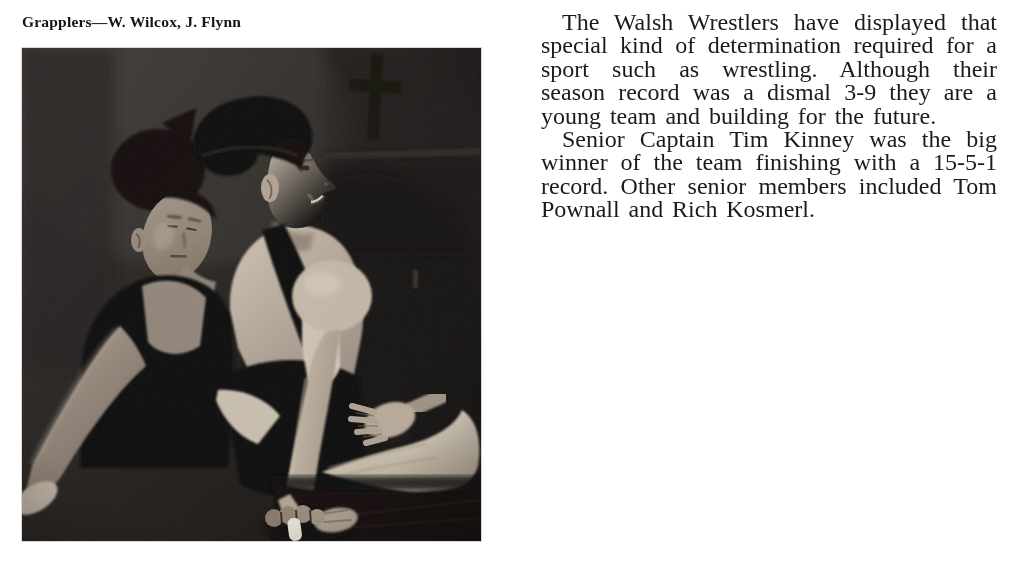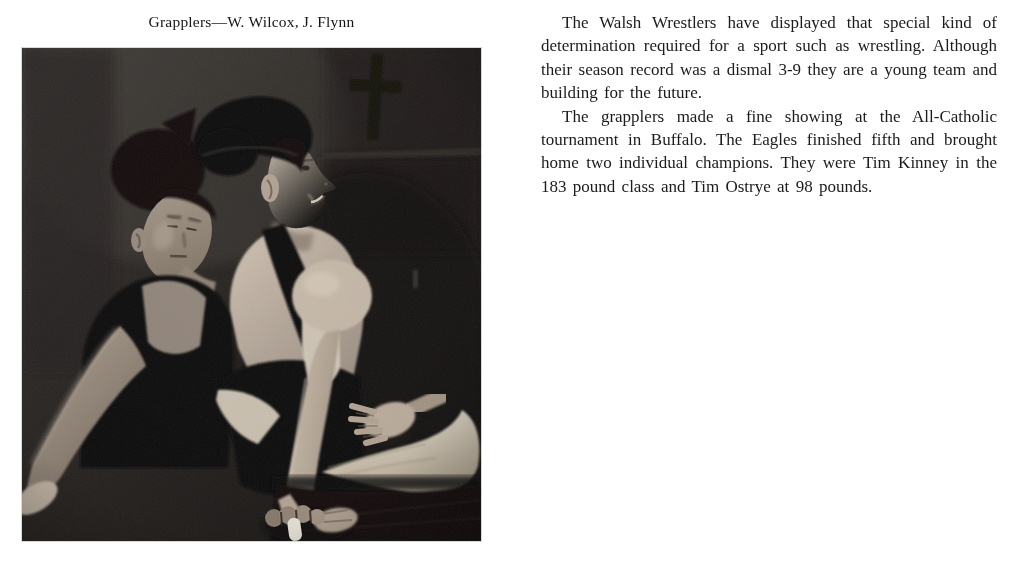--- a/index.html
+++ b/index.html
@@ -6,37 +6,36 @@
   body{
     width:1024px;height:565px;
     background:#ffffff;
     position:relative;
     overflow:hidden;
     font-family:"Liberation Serif","DejaVu Serif",serif;
   }
   .photo-caption{
     position:absolute;
     left:22px;top:13px;width:459px;
-    text-align:center;
     font-size:15.5px;
-    font-weight:normal;
+    font-weight:bold;
     letter-spacing:.2px;
     color:#171514;
   }
   .photo-frame{
     position:absolute;
     left:22px;top:48px;width:459px;height:493px;
     box-shadow:0 0 0 1px #d9d7d4;
     overflow:hidden;
   }
   .photo-frame svg{display:block;}
   .article-column{
     position:absolute;
     left:541px;top:11px;width:456px;
-    font-size:17px;
+    font-size:24px;
     line-height:23.4px;
     color:#1d1b19;
     text-align:justify;
   }
   .article-column p{
     margin:0;
     text-indent:21px;
     word-spacing:.12em;
   }
 </style>
@@ -205,14 +204,14 @@
       <rect x="266" y="470" width="13" height="23" rx="6" transform="rotate(-8 272 480)" fill="#f0eade"></rect>
     </g>
 
     <rect width="459" height="493" fill="url(#vg)"></rect>
     <rect width="459" height="493" filter="url(#grain)" opacity="0.07"></rect>
   </svg>
 </div>
 
 <div class="article-column" style="color: rgb(29, 27, 25);">
   <p>The Walsh Wrestlers have displayed that special kind of determination required for a sport such as wrestling. Although their season record was a dismal 3-9 they are a young team and building for the future.</p>
-  <p>The grapplers made a fine showing at the All-Catholic tournament in Buffalo. The Eagles finished fifth and brought home two individual champions. They were Tim Kinney in the 183 pound class and Tim Ostrye at 98 pounds.</p>
+  <p>Senior Captain Tim Kinney was the big winner of the team finishing with a 15-5-1 record. Other senior members included Tom Pownall and Rich Kosmerl.</p>
 </div>
 
 </body></html>

